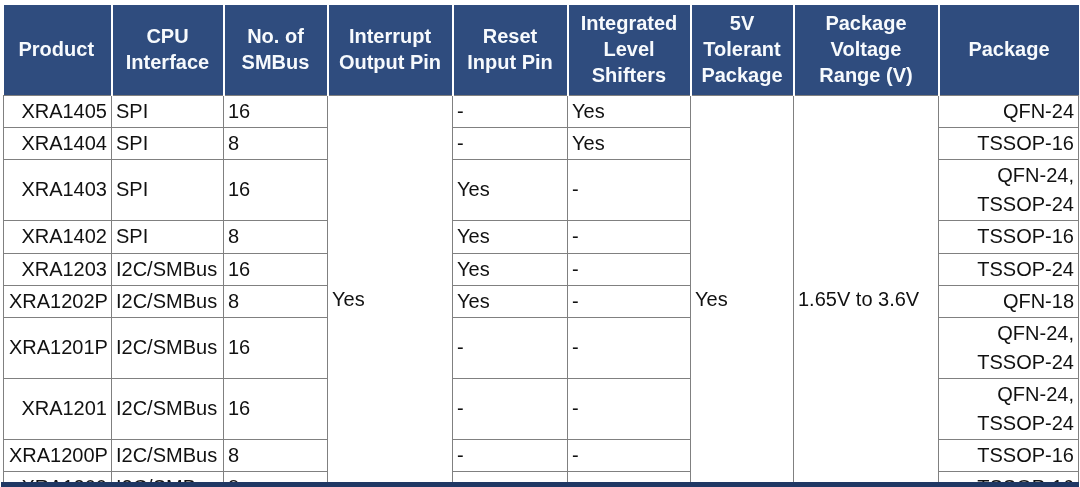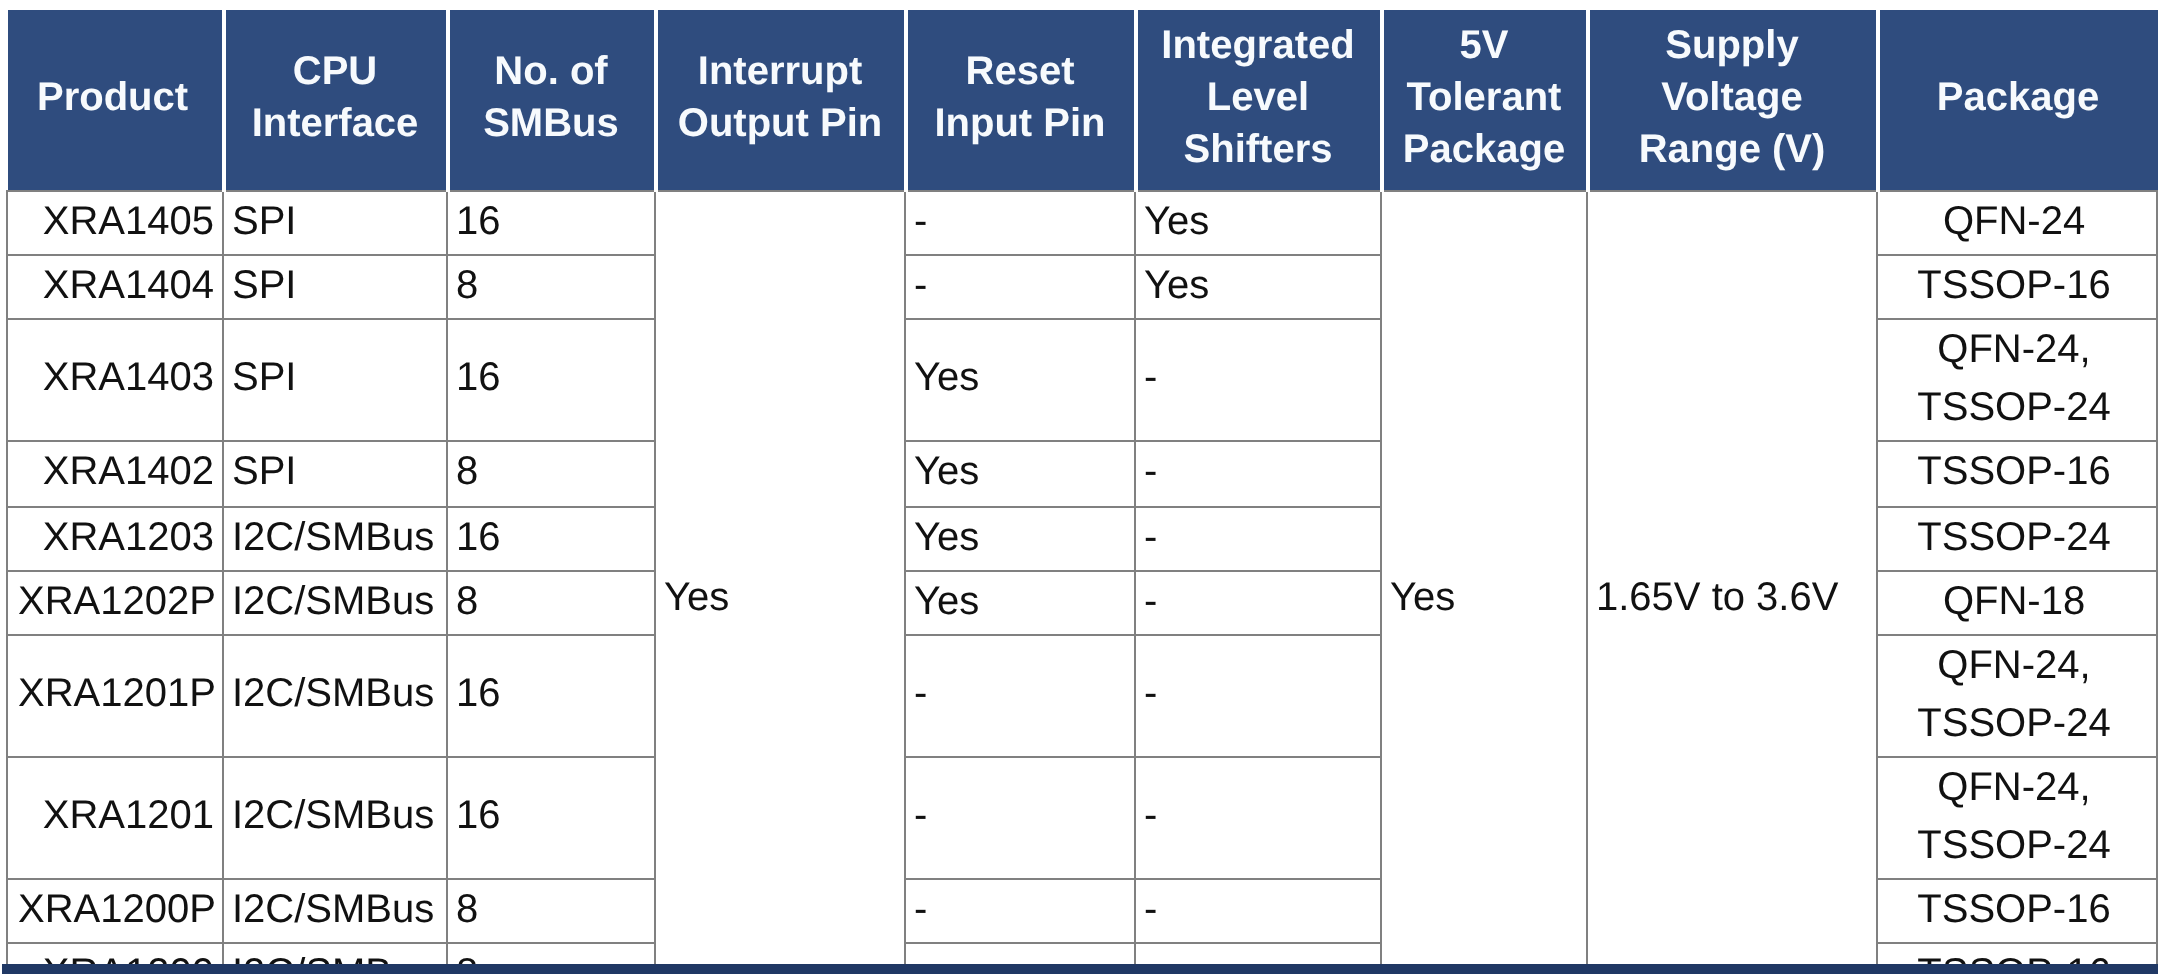--- a/index.html
+++ b/index.html
@@ -42,21 +42,21 @@
     border: 1px solid #808080;
     font-size: 20px;
     color: #111111;
     vertical-align: middle;
     padding: 1px 4px;
     background: #ffffff;
     line-height: 1.15;
   }
   td.c-left   { text-align: right;  padding-left: 5px; }
   td.c-center { text-align: left; }
-  td.c-pkg    { text-align: center;  padding-left: 1px; line-height: 1.45; }
+  td.c-pkg    { text-align: right;  padding-left: 1px; line-height: 1.45; }
   tbody tr:nth-child(1)  { height: 32px; }
   tbody tr:nth-child(2)  { height: 30px; }
   tbody tr:nth-child(3)  { height: 55px; margin-top: 46px; }
   tbody tr:nth-child(4)  { height: 33px; }
   tbody tr:nth-child(5)  { height: 32px; }
   tbody tr:nth-child(6)  { height: 32px; }
   tbody tr:nth-child(7)  { height: 56px; }
   tbody tr:nth-child(8)  { height: 56px; }
   tbody tr:nth-child(9)  { height: 32px; }
   tbody tr:nth-child(10) { height: 30px; }
@@ -88,21 +88,21 @@
     </colgroup>
     <thead>
       <tr>
         <th>Product</th>
         <th>CPU Interface</th>
         <th>No. of SMBus</th>
         <th>Interrupt Output Pin</th>
         <th>Reset Input Pin</th>
         <th>Integrated Level Shifters</th>
         <th>5V Tolerant Package</th>
-        <th>Supply Voltage Range (V)</th>
+        <th>Package Voltage Range (V)</th>
         <th>Package</th>
       </tr>
     </thead>
     <tbody>
       <tr>
         <td class="c-left">XRA1405</td>
         <td class="c-center">SPI</td>
         <td class="c-center">16</td>
         <td class="c-center" rowspan="10">Yes</td>
         <td class="c-center">-</td>

